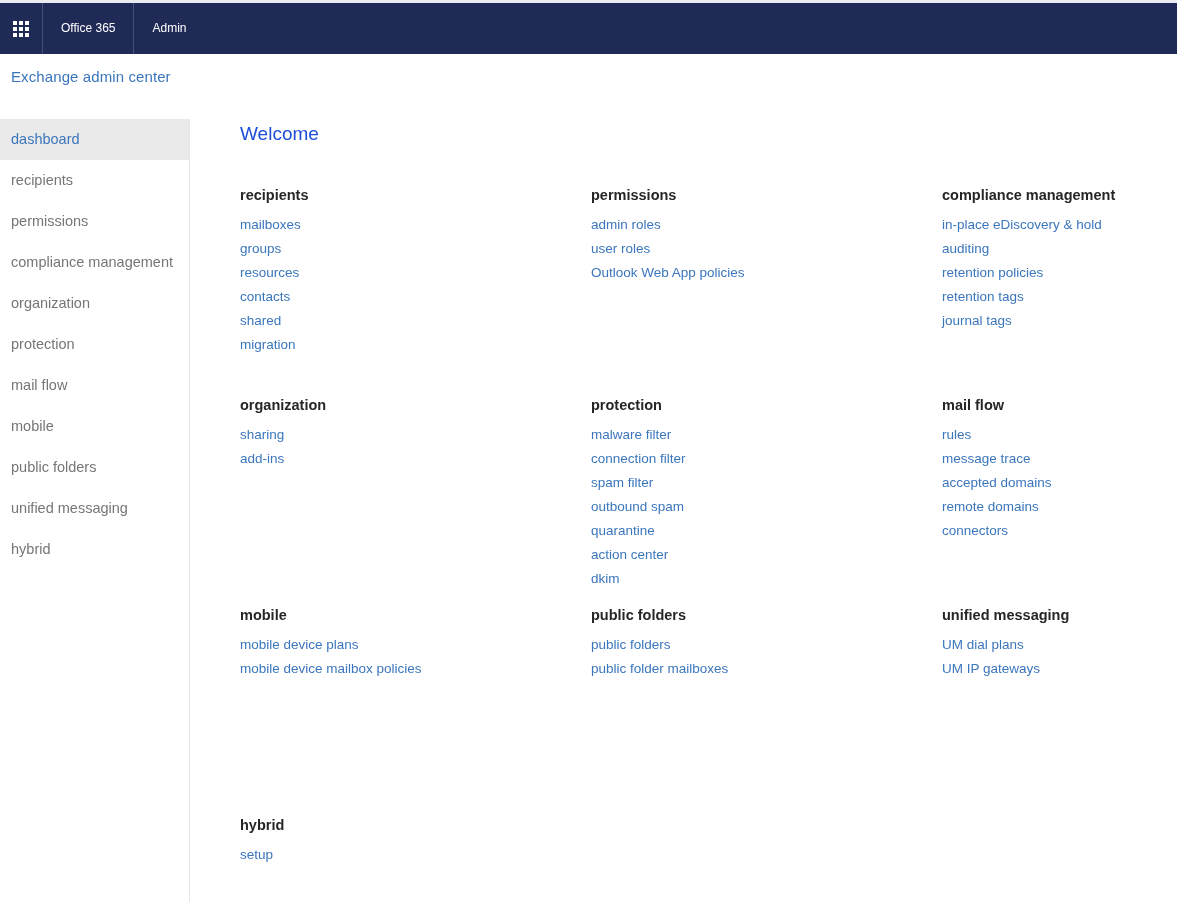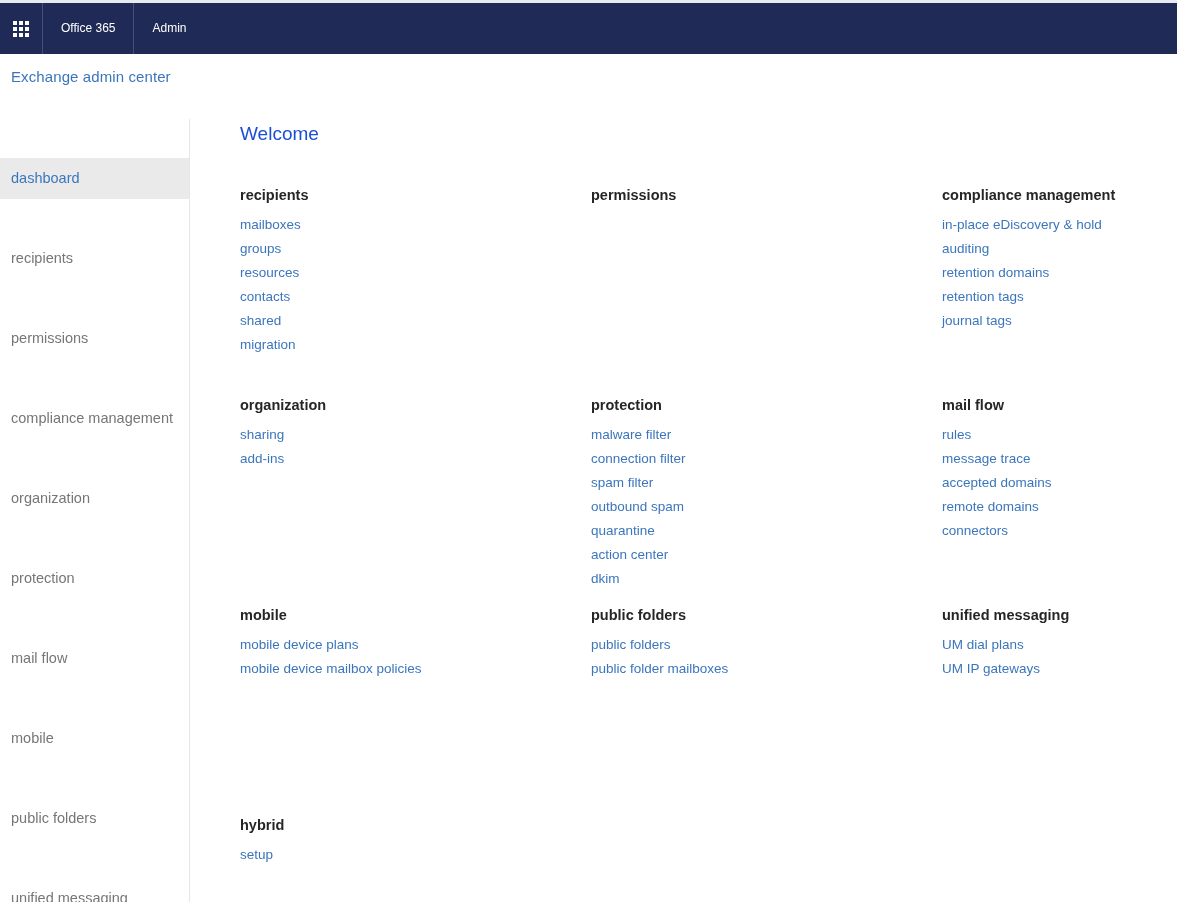--- a/index.html
+++ b/index.html
@@ -91,21 +91,20 @@
   }
   .nav-item {
     height: 41px;
     line-height: 41px;
     padding-left: 11px;
     font-size: 14.5px;
     color: #767676;
     cursor: pointer;
     white-space: nowrap;
     box-sizing: border-box;
-    margin-top: 39px;
   }
   .nav-item.selected {
     background: #eaeaea;
     color: #3b76bc;
   }
 
   
   .content {
     position: absolute;
     top: 119px;
@@ -218,27 +217,32 @@
           <a class="group-link">mailboxes</a>
           <a class="group-link">groups</a>
           <a class="group-link">resources</a>
           <a class="group-link">contacts</a>
           <a class="group-link">shared</a>
           <a class="group-link">migration</a>
         </div>
       </div>
       <div class="col">
         <div class="group-title">permissions</div>
+        <div class="group-links">
+          <a class="group-link">admin roles</a>
+          <a class="group-link">user roles</a>
+          <a class="group-link">Outlook Web App policies</a>
+        </div>
       </div>
       <div class="col narrow">
         <div class="group-title">compliance management</div>
         <div class="group-links">
           <a class="group-link">in-place eDiscovery &amp; hold</a>
           <a class="group-link">auditing</a>
-          <a class="group-link">retention domains</a>
+          <a class="group-link">retention policies</a>
           <a class="group-link">retention tags</a>
           <a class="group-link">journal tags</a>
         </div>
       </div>
     </div>
 
     <div class="row row-2" style="height:210px;">
       <div class="col">
         <div class="group-title">organization</div>
         <div class="group-links">

